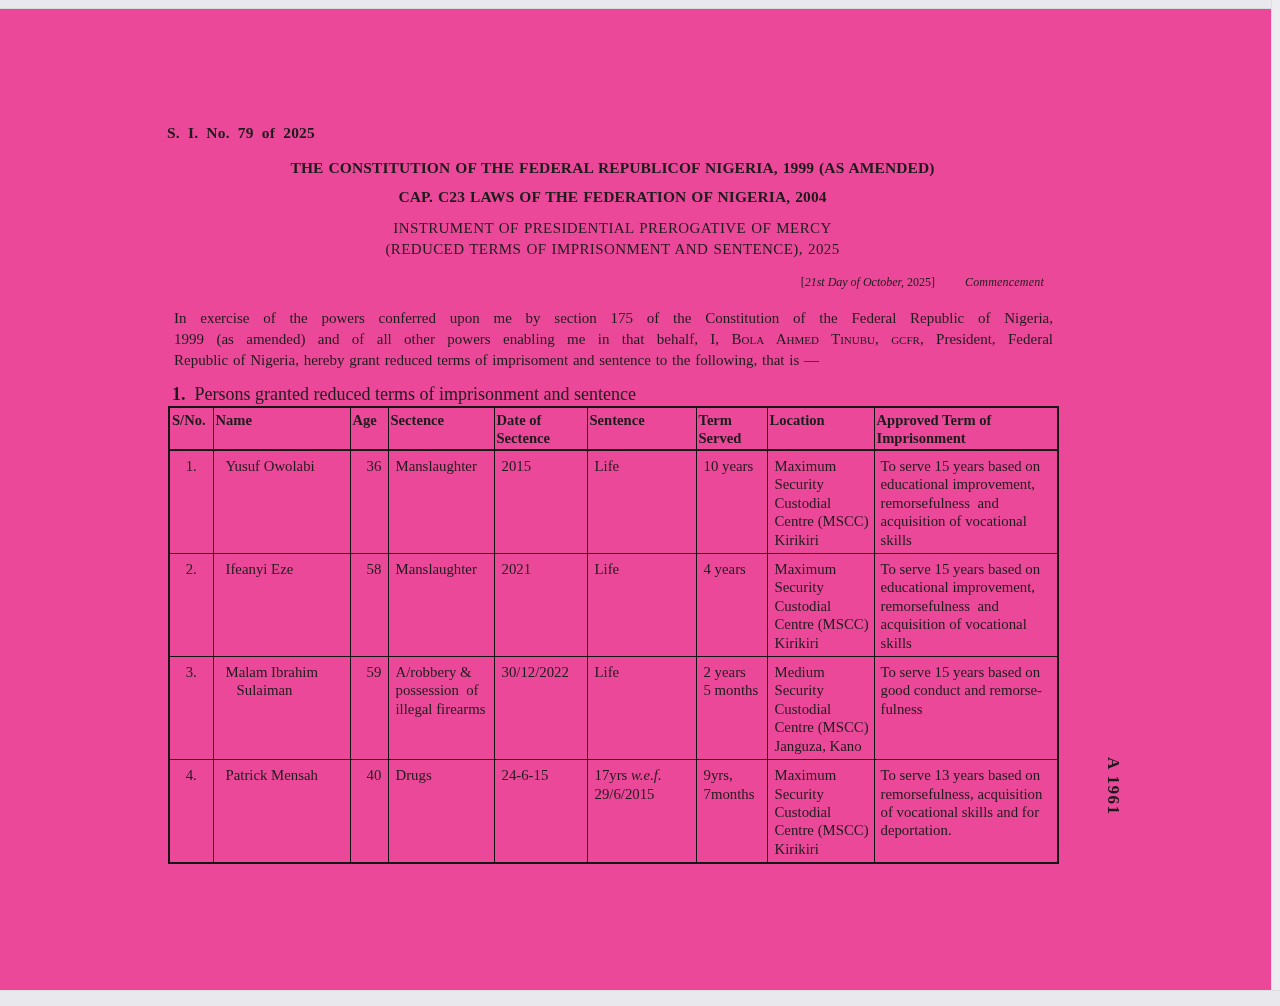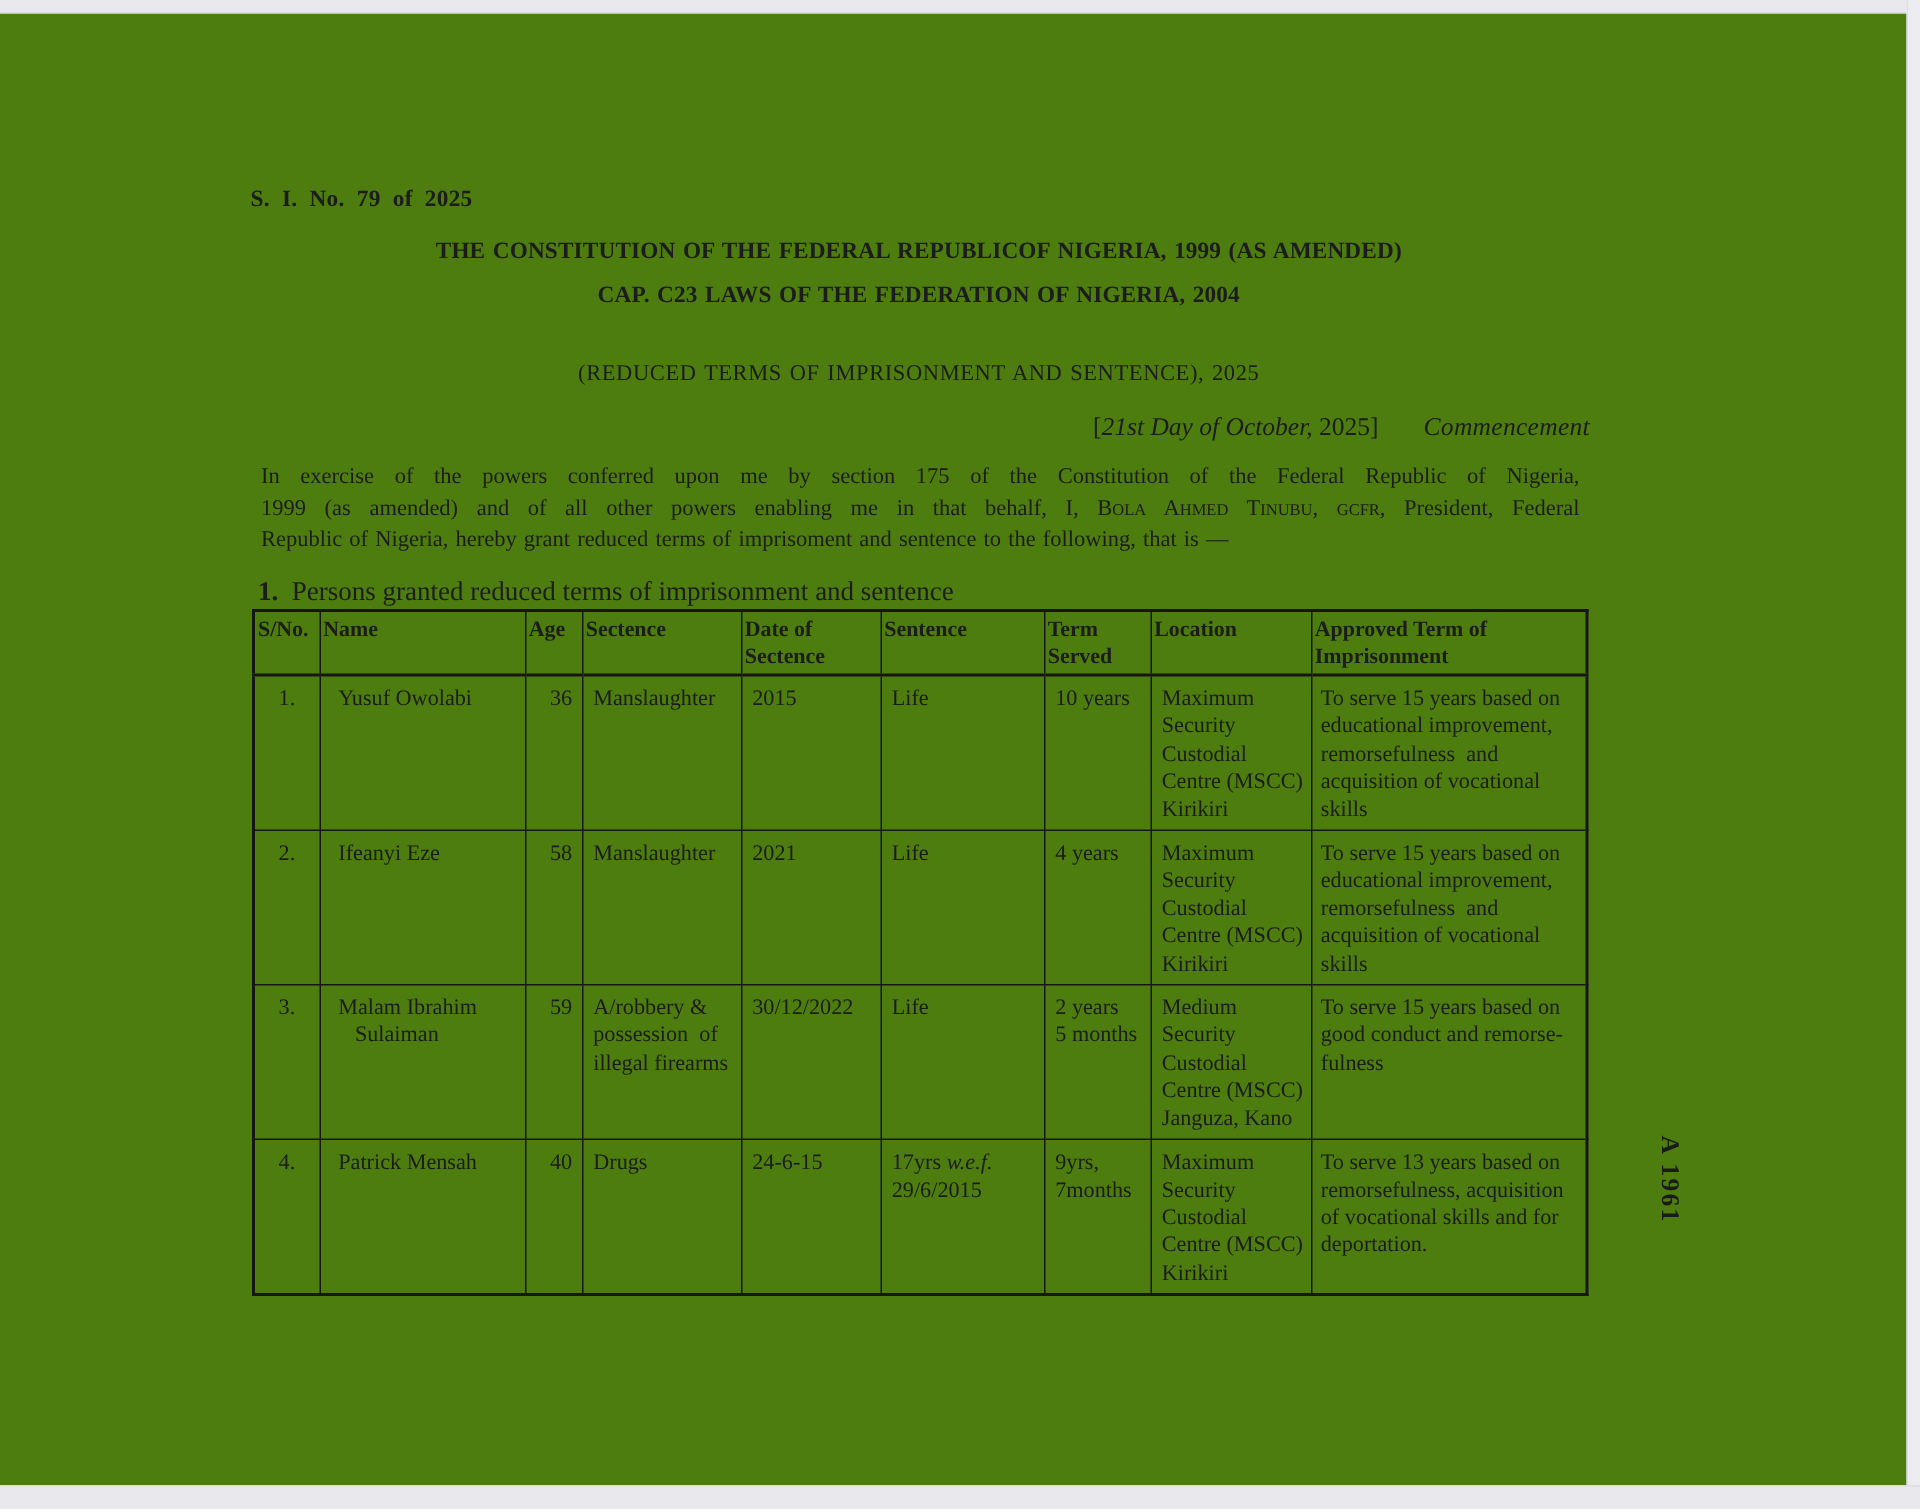--- a/index.html
+++ b/index.html
@@ -3,43 +3,43 @@
 <meta charset="utf-8">
 <style>
   * { margin: 0; padding: 0; box-sizing: border-box; }
   html, body { width: 1280px; height: 1006px; background: #ffffff; }
   body {
     font-family: "Liberation Serif", "DejaVu Serif", serif;
     color: #1c1c1c;
     position: relative;
     overflow: hidden;
   }
-  .page { position: absolute; left: 0; top: 0; width: 1280px; height: 1006px; background: #4d7c0f; }
+  .page { position: absolute; left: 0; top: 0; width: 1280px; height: 1006px; background: #ec4899; }
 
   
   .edge-top    { position: absolute; left: 0; top: 0; width: 1280px; height: 9px;  background: #e9e9ed; border-bottom: 1px solid #d9d9de; }
   .edge-bottom { position: absolute; left: 0; top: 990px; width: 1280px; height: 16px; background: #e9e9ed; border-top: 1px solid #dcdce1; }
   .edge-right  { position: absolute; left: 1271px; top: 0; width: 9px; height: 1006px; background: #ededf1; border-left: 1px solid #dfdfe4; }
 
   .si-no {
     position: absolute; left: 167px; top: 124px;
     font-weight: bold; font-size: 15.5px; word-spacing: 4px; letter-spacing: 0.2px;
   }
   .center-band { position: absolute; left: 168px; width: 889px; text-align: center; }
   .title-bold { font-weight: bold; font-size: 15.5px; letter-spacing: 0.1px; word-spacing: 1px; }
   #title1 { top: 159px; }
   #title2 { top: 188px; }
   .title-reg { font-size: 15px; letter-spacing: 0.4px; word-spacing: 1px; }
   #instr1 { top: 220px; }
   #instr2 { top: 241px; }
 
   .commencement {
-    position: absolute; left: 176px; top: 275px; width: 884px;
+    position: absolute; left: 160px; top: 275px; width: 884px;
     display: flex; justify-content: flex-end; gap: 30px;
-    font-size: 17px;
+    font-size: 12px;
   }
   .commencement .date i { font-style: italic; }
   .commencement .label { font-style: italic; letter-spacing: 0.2px; }
 
   .preamble {
     position: absolute; left: 174px; top: 308px; width: 879px;
     font-size: 15px; line-height: 20.8px; word-spacing: 1px;
   }
   .jline { text-align: justify; text-align-last: justify; }
   .sc { font-variant: small-caps; }
@@ -85,20 +85,21 @@
 
 <div class="page">
   <div class="edge-top"></div>
   <div class="edge-right"></div>
   <div class="edge-bottom"></div>
 
   <div class="si-no">S. I. No. 79 of 2025</div>
 
   <div id="title1" class="center-band title-bold">THE CONSTITUTION OF THE FEDERAL REPUBLICOF NIGERIA, 1999 (AS AMENDED)</div>
   <div id="title2" class="center-band title-bold">CAP. C23 LAWS OF THE FEDERATION OF NIGERIA, 2004</div>
+  <div id="instr1" class="center-band title-reg">INSTRUMENT OF PRESIDENTIAL PREROGATIVE OF MERCY</div>
   <div id="instr2" class="center-band title-reg">(REDUCED TERMS OF IMPRISONMENT AND SENTENCE), 2025</div>
 
   <div class="commencement">
     <span class="date"><span>[</span><i>21st Day of October,</i><span> 2025]</span></span>
     <span class="label">Commencement</span>
   </div>
 
   <div class="preamble">
     <div class="jline">In exercise of  the powers conferred  upon me by section 175  of  the Constitution of the Federal Republic of  Nigeria,</div>
     <div class="jline"><span>1999 (as amended) and of  all other powers enabling me in that behalf, I, </span><span class="sc">Bola Ahmed Tinubu</span><span>, </span><span class="sc">gcfr</span><span>, President, Federal</span></div>

